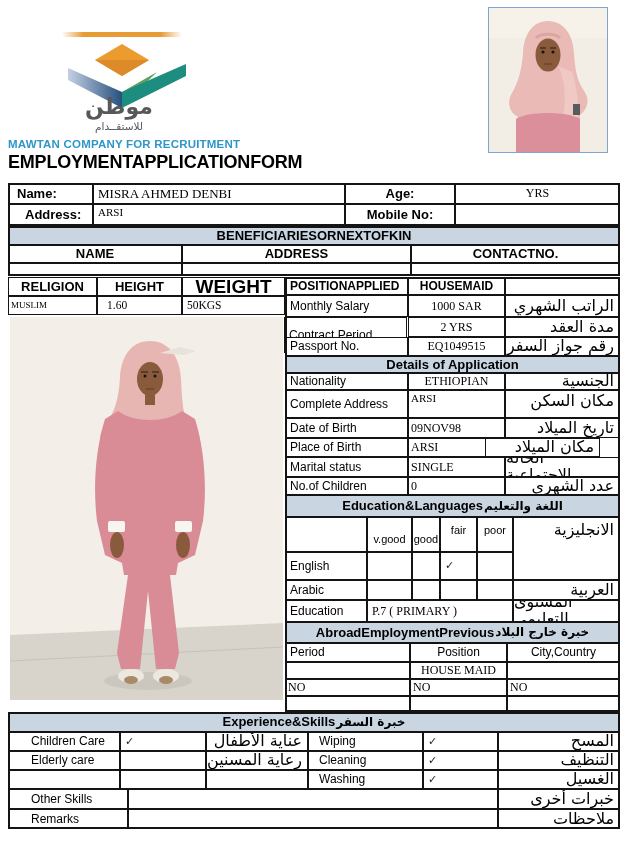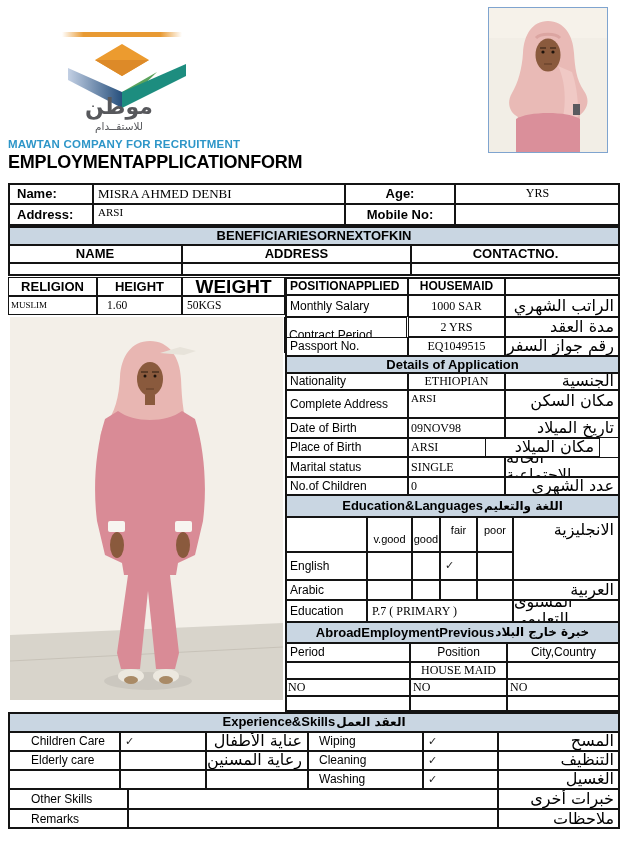--- a/index.html
+++ b/index.html
@@ -67,21 +67,21 @@
     </svg>
   </div>
 
   <div class="company">MAWTAN COMPANY FOR RECRUITMENT</div>
   <div class="formtitle">EMPLOYMENTAPPLICATIONFORM</div>
 
   <div class="c b pl" style="left:8px;top:183px;width:85px;height:21px;font-size:13px;padding-left:8px;">Name:</div>
   <div class="c sv pl" style="left:93px;top:183px;width:252px;height:21px;font-size:13px;">MISRA AHMED DENBI</div>
   <div class="c b ctr" style="left:345px;top:183px;width:110px;height:21px;font-size:13px;">Age:</div>
   <div class="c sv ctr" style="left:455px;top:183px;width:165px;height:21px;">YRS</div>
-  <div class="c b pl" style="left:8px;top:204px;width:85px;height:22px;font-size:13px;padding-left:8px;">Address:</div>
+  <div class="c b pl" style="left:8px;top:204px;width:85px;height:22px;font-size:13px;padding-left:16px;">Address:</div>
   <div class="c sv pl topalign" style="left:93px;top:204px;width:252px;height:22px;font-size:11px;">ARSI</div>
   <div class="c b ctr" style="left:345px;top:204px;width:110px;height:22px;font-size:13px;">Mobile No:</div>
   <div class="c" style="left:455px;top:204px;width:165px;height:22px;"></div>
   <div class="outline" style="left:8px;top:183px;width:612px;height:43px;"></div>
 
   <div class="c bar" style="left:8px;top:226px;width:612px;height:19px;">BENEFICIARIESORNEXTOFKIN</div>
   <div class="c b ctr" style="left:8px;top:245px;width:174px;height:18px;font-size:13px;">NAME</div>
   <div class="c b ctr" style="left:182px;top:245px;width:229px;height:18px;font-size:13px;">ADDRESS</div>
   <div class="c b ctr" style="left:411px;top:245px;width:209px;height:18px;font-size:13px;">CONTACTNO.</div>
   <div class="c" style="left:8px;top:263px;width:174px;height:13px;"></div>
@@ -201,21 +201,21 @@
   <div class="c sv" style="left:285px;top:679px;width:125px;height:17px;padding-left:2px;">NO</div>
   <div class="c sv" style="left:410px;top:679px;width:97px;height:17px;padding-left:2px;">NO</div>
   <div class="c sv" style="left:507px;top:679px;width:113px;height:17px;padding-left:2px;">NO</div>
   <div class="c" style="left:285px;top:696px;width:125px;height:16px;"></div>
   <div class="c" style="left:410px;top:696px;width:97px;height:16px;"></div>
   <div class="c" style="left:507px;top:696px;width:113px;height:16px;"></div>
   <div class="outline" style="left:285px;top:277px;width:335px;height:435px;"></div>
 
   <div class="c bar" style="left:8px;top:712px;width:612px;height:20px;">
     <span>Experience&amp;Skills</span>
-      <span class="arx">العقد العمل</span>
+      <span class="arx">خبرة السفر</span>
   </div>
 
   <div class="c" style="left:8px;top:732px;width:112px;height:19px;padding-left:22px;">Children Care</div>
   <div class="c ck" style="left:120px;top:732px;width:86px;height:19px;">✓</div>
   <div class="c ara" style="left:206px;top:732px;width:102px;height:19px;">عناية الأطفال</div>
   <div class="c" style="left:308px;top:732px;width:115px;height:19px;padding-left:10px;">Wiping</div>
   <div class="c ck" style="left:423px;top:732px;width:75px;height:19px;">✓</div>
   <div class="c ara" style="left:498px;top:732px;width:122px;height:19px;">المسح</div>
 
   <div class="c" style="left:8px;top:751px;width:112px;height:19px;padding-left:22px;">Elderly care</div>

